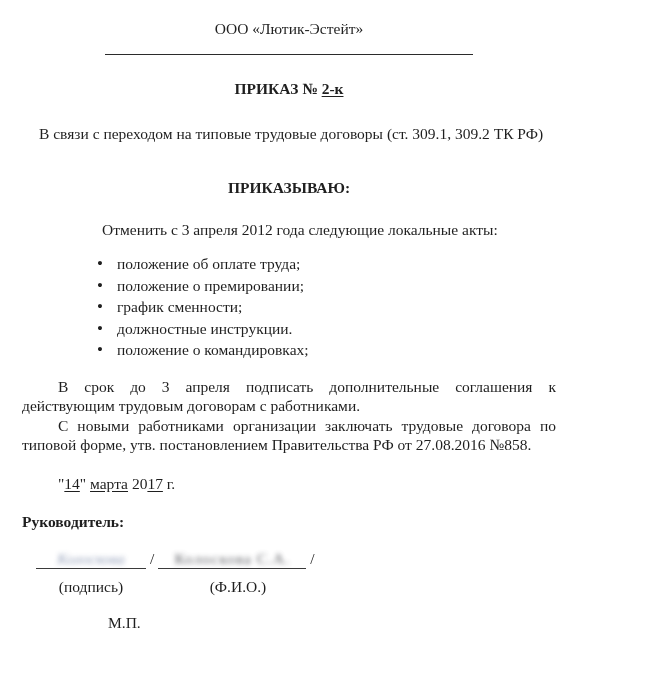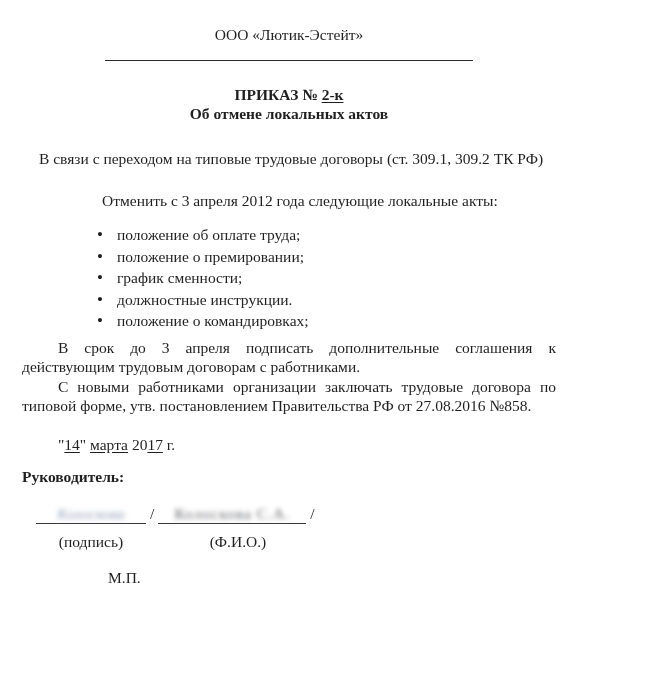--- a/index.html
+++ b/index.html
@@ -6,21 +6,21 @@
   .page {
     position: relative;
     width: 576px;
     height: 700px;
     box-sizing: border-box;
     background: #ffffff;
     color: #1f1f1f;
     font-family: "Liberation Serif", "DejaVu Serif", serif;
     font-size: 15.5px;
     line-height: 20px;
-    padding: 25px 20px 0 22px;
+    padding: 19px 20px 0 22px;
     overflow: hidden;
   }
   .company { text-align: center; }
   .rule {
     width: 368px;
     margin: 15px auto 0;
     border-top: 1.2px solid #2b2b2b;
     height: 0;
   }
   .title-block { margin-top: 24px; text-align: center; font-weight: bold; line-height: 19px; }
@@ -36,29 +36,29 @@
     left: -20px;
     top: 0px;
     font-size: 17px;
   }
   .para {
     margin: 0;
     text-align: justify;
     text-indent: 36px;
     line-height: 19.3px;
   }
-  .para-group { margin-top: 6px; }
+  .para-group { margin-top: 16px; }
   .blur-inline {
     filter: blur(2.4px);
     color: #45474d;
     opacity: .85;
     letter-spacing: 1px;
   }
   .date-line { margin: 20px 0 0; padding-left: 36px; }
-  .role { margin-top: 12px; font-weight: bold; font-family: Liberation Serif, serif; }
+  .role { margin-top: 18px; font-weight: bold; font-family: Liberation Serif, serif; }
   .sig-row { margin-top: 17px; padding-left: 14px; white-space: nowrap; }
   .sig-cell {
     display: inline-block;
     vertical-align: bottom;
     border-bottom: 1px solid #3a3a3a;
     height: 19px;
     text-align: center;
     overflow: hidden;
   }
   .sig-cell.sig1 { width: 110px; }
@@ -77,24 +77,24 @@
 <body>
 
 <div class="page">
 
   <div class="company">ООО «Лютик-Эстейт»</div>
 
   <div class="rule"></div>
 
   <div class="title-block"><span>ПРИКАЗ № </span><span class="u">2-к</span></div>
 
-  <div class="title-block" style="margin-top:0;">Об отмене локальных актов</div>
 
   <p class="preamble">В связи с переходом на типовые трудовые договоры (ст. 309.1, 309.2 ТК РФ)</p>
 
+  <div class="directive">ПРИКАЗЫВАЮ:</div>
 
   <p class="cancel-intro">Отменить с 3 апреля 2012 года следующие локальные акты:</p>
 
   <ul class="acts">
     <li>положение об оплате труда;</li>
     <li>положение о премировании;</li>
     <li>график сменности;</li>
     <li>должностные инструкции.</li>
     <li>положение о командировках;</li>
   </ul>

